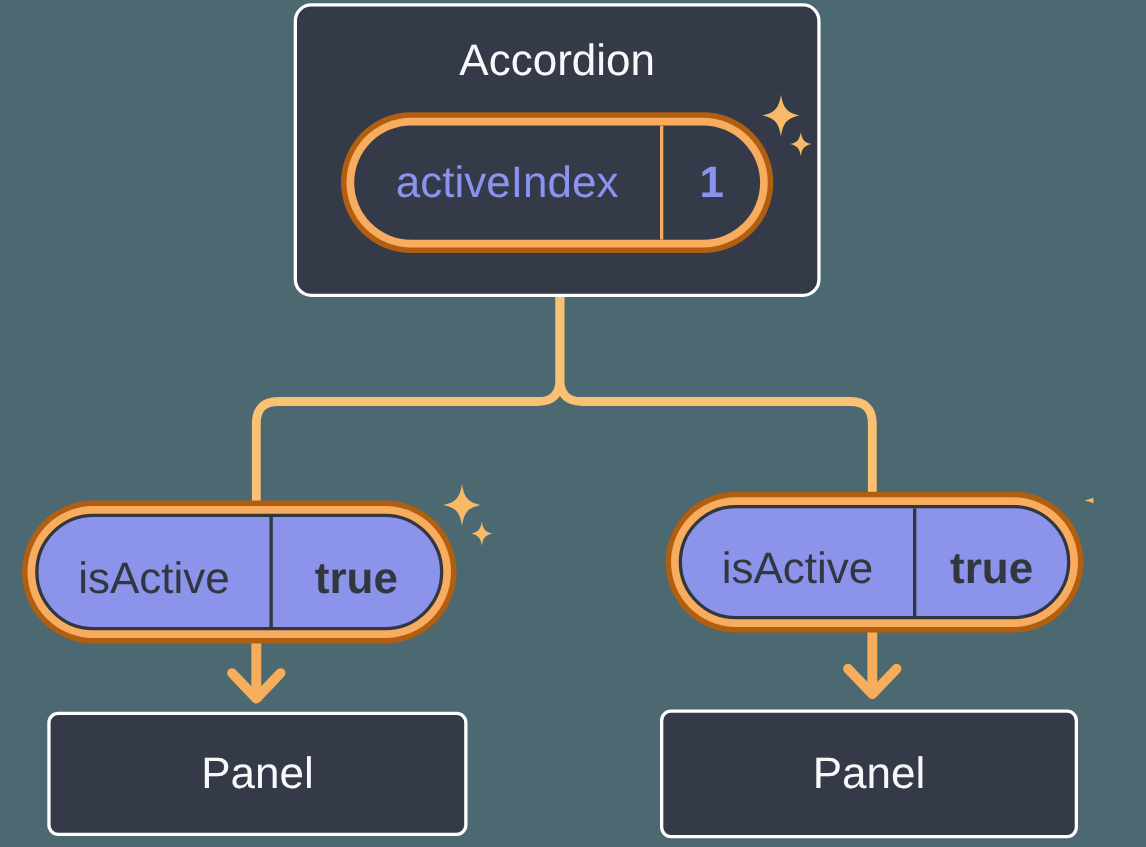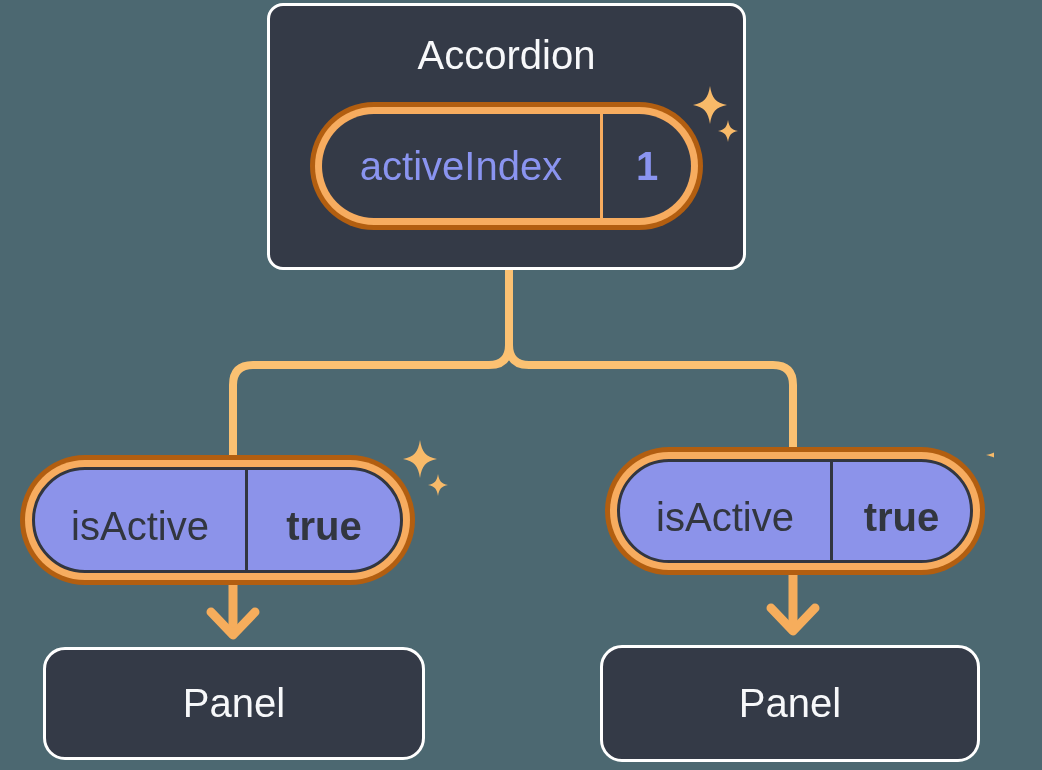--- a/index.html
+++ b/index.html
@@ -36,21 +36,21 @@
   .cell{display:flex;align-items:center;justify-content:center;}
   .cell.grow{flex:1;}
   .divider{width:3px;align-self:stretch;}
   .pill.dark .divider{background:var(--ring-light);}
   .pill.purple .divider{background:var(--ink-text);}
   .prop-name{font-size:40px;}
   .prop-value{font-size:40px;font-weight:700;}
   .pill.dark .prop-name,.pill.dark .prop-value{color:var(--periwinkle-text);}
   .pill.purple .prop-name,.pill.purple .prop-value{color:var(--ink-text);margin-top:12px;}
   .panel{
-    display:flex;align-items:center;justify-content:center;border-radius:22px;
+    display:flex;align-items:center;justify-content:center;border-radius:10px;
   }
   .panel-title{font-size:40px;color:var(--title-text);}
   .sparkles{position:absolute;z-index:3;}
   .sparkles path{fill:var(--sparkle-gold);}
   #root-box{left:267px;top:3px;width:479px;height:267px;}
   #root-pill{left:310px;top:102px;width:393px;height:128px;}
   #root-pill .name-cell{width:278px;}
   #left-pill{left:20px;top:455px;width:395px;height:130px;}
   #right-pill{left:605px;top:447px;width:380px;height:128px;}
   .purple-wrap .name-cell{width:210px;}

